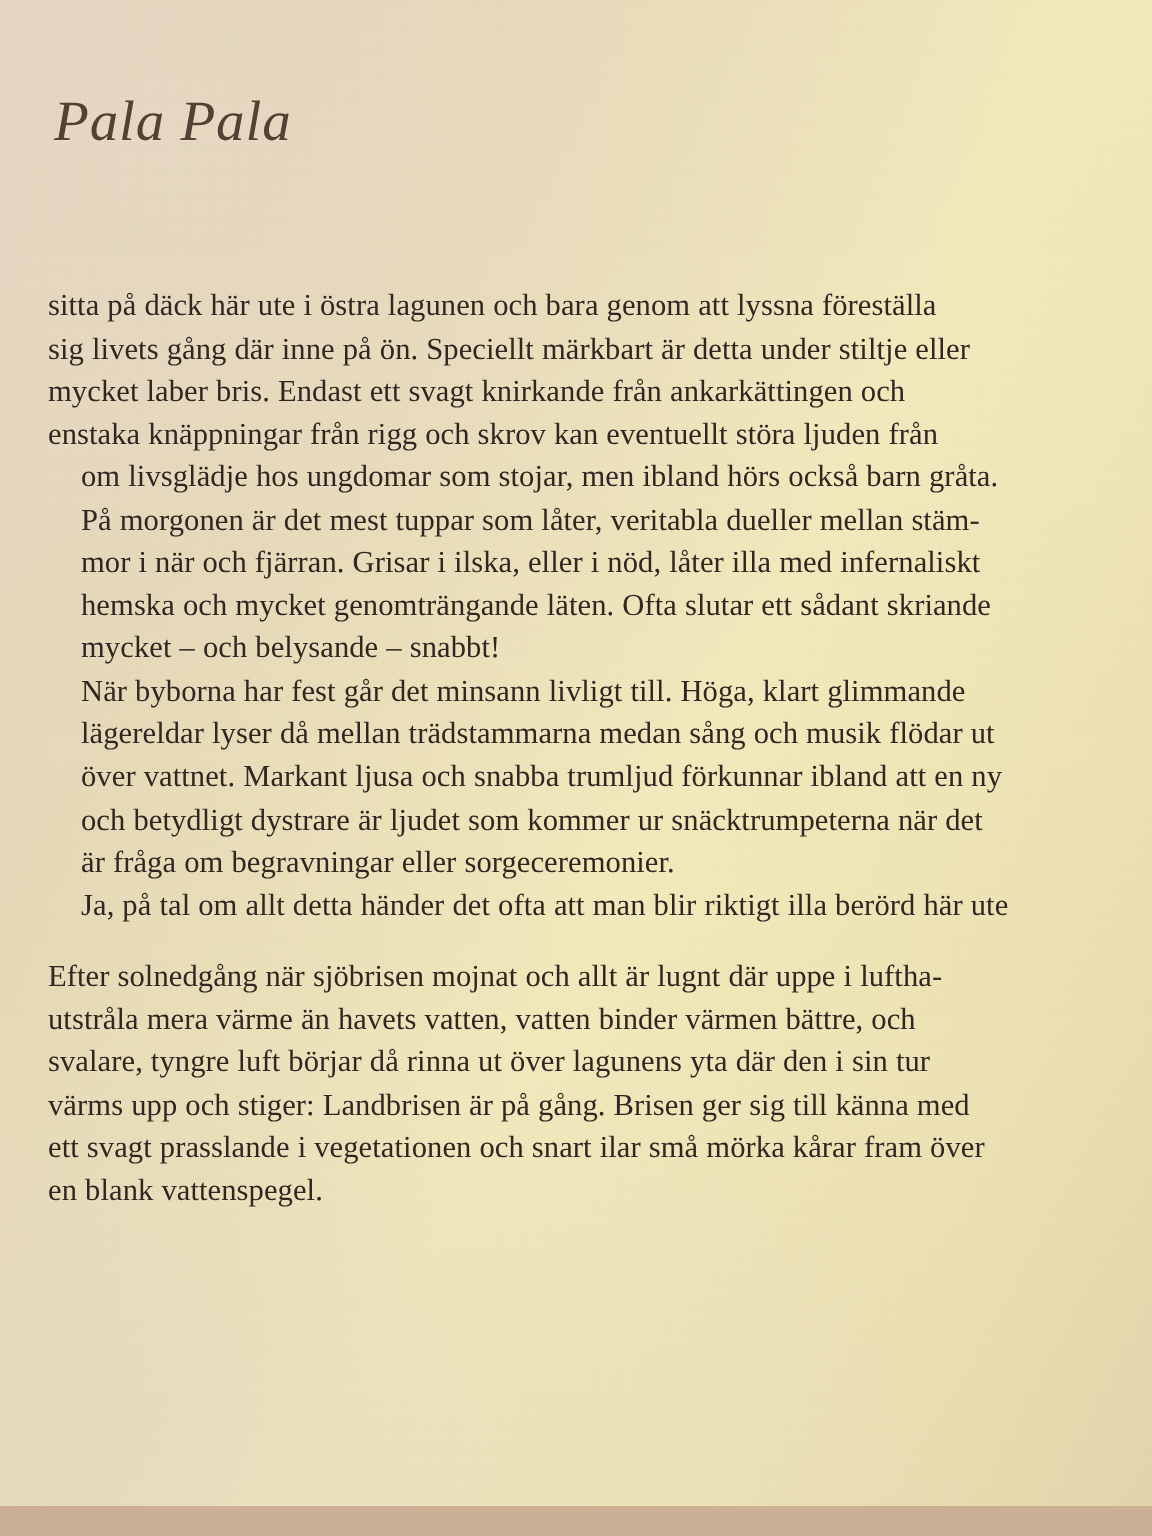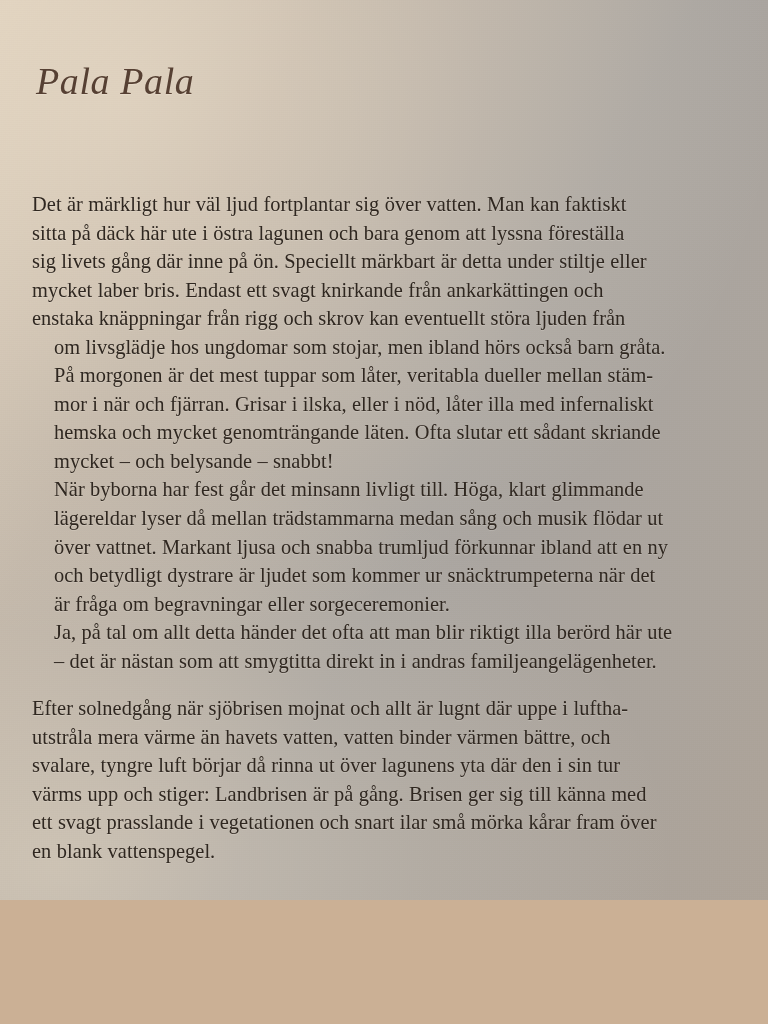--- a/index.html
+++ b/index.html
@@ -12,24 +12,24 @@
     height: 1024px;
     overflow: hidden;
     background: #cbb095;
     font-family: "Liberation Serif", "DejaVu Serif", serif;
   }
 
   
   #page {
     position: relative;
     width: 768px;
-    height: 900px;
+    height: 1004px;
     box-sizing: border-box;
     overflow: hidden;
-    background-color: #a3a3a3;
+    background-color: #fef9c3;
     padding-left: 12px;
   }
 
   
   #paper-tint-a,
   #paper-tint-b,
   #paper-tint-c {
     position: absolute;
     inset: 0;
     pointer-events: none;
@@ -151,21 +151,20 @@
   <div id="paper-tint-c"></div>
   <div id="paper-grain"></div>
 
   <div id="content">
 
     <h1 id="chapter-title">Pala Pala</h1>
 
     <div id="body-text">
 
     <p class="para">
-          <span class="line just">Det är märkligt hur väl ljud fortplantar sig över vatten. Man kan faktiskt</span>
           <span class="line just">sitta på däck här ute i östra lagunen och bara genom att lyssna föreställa</span>
           <span class="line just">sig livets gång där inne på ön. Speciellt märkbart är detta under stiltje eller</span>
           <span class="line just">mycket laber bris. Endast ett svagt knirkande från ankarkättingen och</span>
           <span class="line just">enstaka knäppningar från rigg och skrov kan eventuellt störa ljuden från</span>
         </p>
         <p class="para indent">
           <span class="line just">om livsglädje hos ungdomar som stojar, men ibland hörs också barn gråta.</span>
           <span class="line just">På morgonen är det mest tuppar som låter, veritabla dueller mellan stäm-</span>
           <span class="line just">mor i när och fjärran. Grisar i ilska, eller i nöd, låter illa med infernaliskt</span>
           <span class="line just">hemska och mycket genomträngande läten. Ofta slutar ett sådant skriande</span>
@@ -173,21 +172,20 @@
         </p>
         <p class="para indent">
           <span class="line just" style="text-indent: 22px; font-family: Liberation Serif, serif;">När byborna har fest går det minsann livligt till. Höga, klart glimmande</span>
           <span class="line just">lägereldar lyser då mellan trädstammarna medan sång och musik flödar ut</span>
           <span class="line just">över vattnet. Markant ljusa och snabba trumljud förkunnar ibland att en ny</span>
           <span class="line just">och betydligt dystrare är ljudet som kommer ur snäcktrumpeterna när det</span>
           <span class="line">är fråga om begravningar eller sorgeceremonier.</span>
         </p>
         <p class="para indent">
           <span class="line just" style="text-indent: 22px;">Ja, på tal om allt detta händer det ofta att man blir riktigt illa berörd här ute</span>
-          <span class="line">– det är nästan som att smygtitta direkt in i andras familjeangelägenheter.</span>
         </p>
         <p class="para block-gap">
           <span class="line just">Efter solnedgång när sjöbrisen mojnat och allt är lugnt där uppe i luftha-</span>
           <span class="line just">utstråla mera värme än havets vatten, vatten binder värmen bättre, och</span>
           <span class="line just">svalare, tyngre luft börjar då rinna ut över lagunens yta där den i sin tur</span>
           <span class="line just">värms upp och stiger: Landbrisen är på gång. Brisen ger sig till känna med</span>
           <span class="line just">ett svagt prasslande i vegetationen och snart ilar små mörka kårar fram över</span>
           <span class="line">en blank vattenspegel.</span>
         </p>
       </div>

